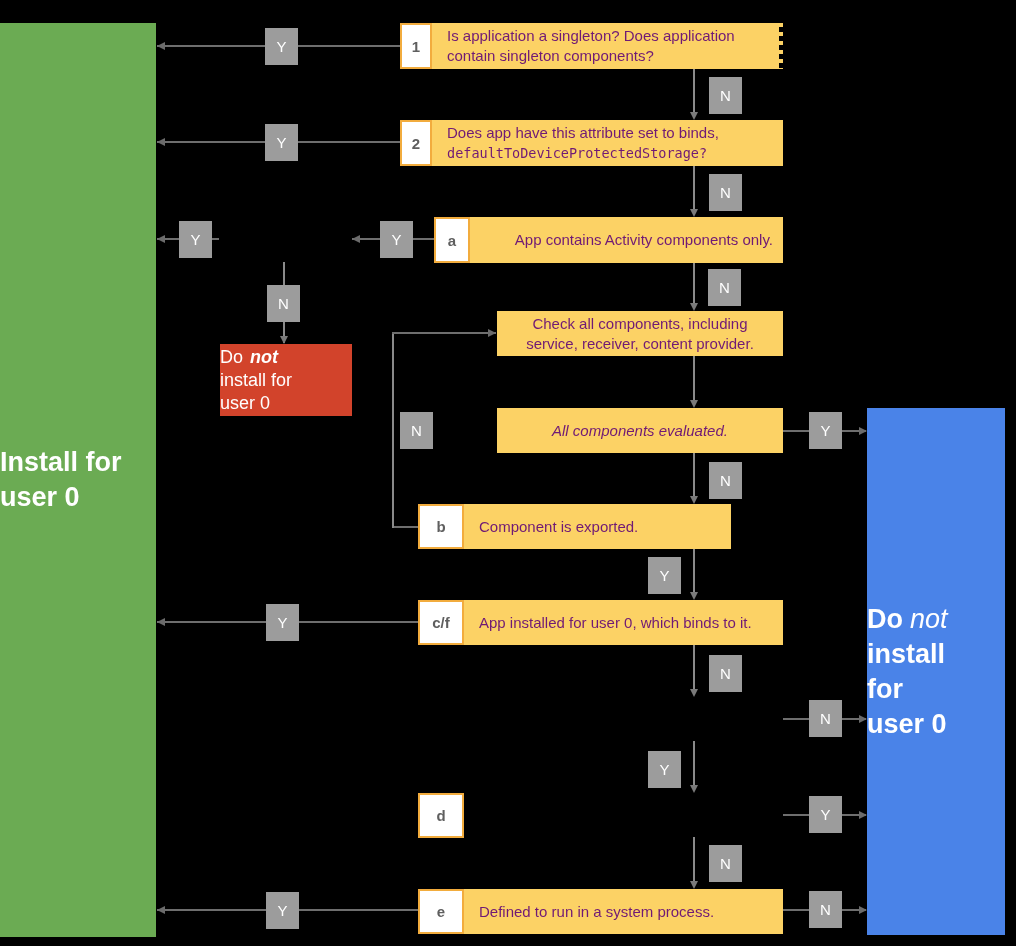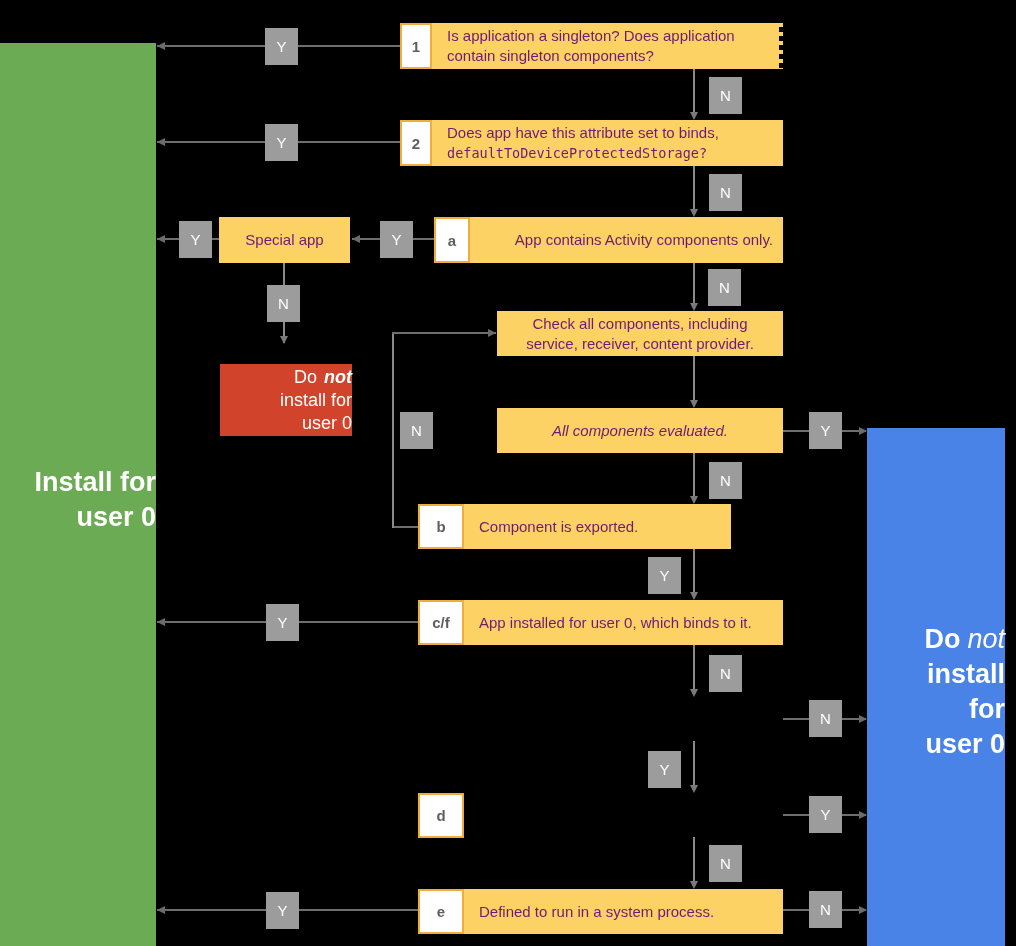--- a/index.html
+++ b/index.html
@@ -27,21 +27,21 @@
   .node-body{background:#fcd265;color:#701a75;font-size:15px;line-height:20px;box-sizing:border-box;
              display:flex;flex-direction:column;justify-content:center;position:relative;}
   .node-body.lft{padding-left:15px;padding-right:10px;align-items:flex-start;text-align:left;}
   .node-body.ctr{align-items:center;text-align:center;padding:0 10px;}
   .code{font-family:"DejaVu Sans Mono",monospace;font-size:13.5px;}
   .torn{position:absolute;right:0;top:0;width:4px;height:100%;
         background:repeating-linear-gradient(180deg,transparent 0 4px,#000 4px 9px);}
 
   
   .outcome{position:absolute;color:#fff;display:flex;flex-direction:column;
-           align-items:flex-end;justify-content:center;text-align:center;margin-top:20px;}
+           align-items:flex-start;justify-content:center;text-align:center;}
   .outcome.green{background:#6bab53;font-size:27px;font-weight:bold;line-height:35px;}
   .outcome.blue {background:#4a83e8;font-size:27px;font-weight:bold;line-height:35px;}
   .outcome.red  {background:#d2432b;font-size:18px;line-height:23px;font-weight:normal;}
   .outcome em{font-style:italic;margin-left:7px;}
   .outcome.blue em{font-weight:normal;}
   .outcome.red em{font-weight:bold;}
 </style>
 </head>
 <body>
 
@@ -145,25 +145,20 @@
   </div>
 
   <div class="node" style="left:400px;top:120px;height:46px;">
     <div class="node-label" style="width:32px;">2</div>
     <div class="node-body lft" style="width:351px;">
       <span>Does app have this attribute set to binds,</span>
       <span class="code">defaultToDeviceProtectedStorage?</span>
     </div>
   </div>
 
-  <div class="node" style="left:219px;top:217px;height:46px;">
-    <div class="node-body ctr" style="width:131px;">
-      <span>Special app</span>
-    </div>
-  </div>
 
   <div class="node" style="left:434px;top:217px;height:46px;">
     <div class="node-label" style="width:36px;">a</div>
     <div class="node-body lft" style="width:313px;align-items:flex-end;">
       <span>App contains Activity components only.</span>
     </div>
   </div>
 
   <div class="node" style="left:497px;top:311px;height:45px;">
     <div class="node-body ctr" style="width:286px;">

